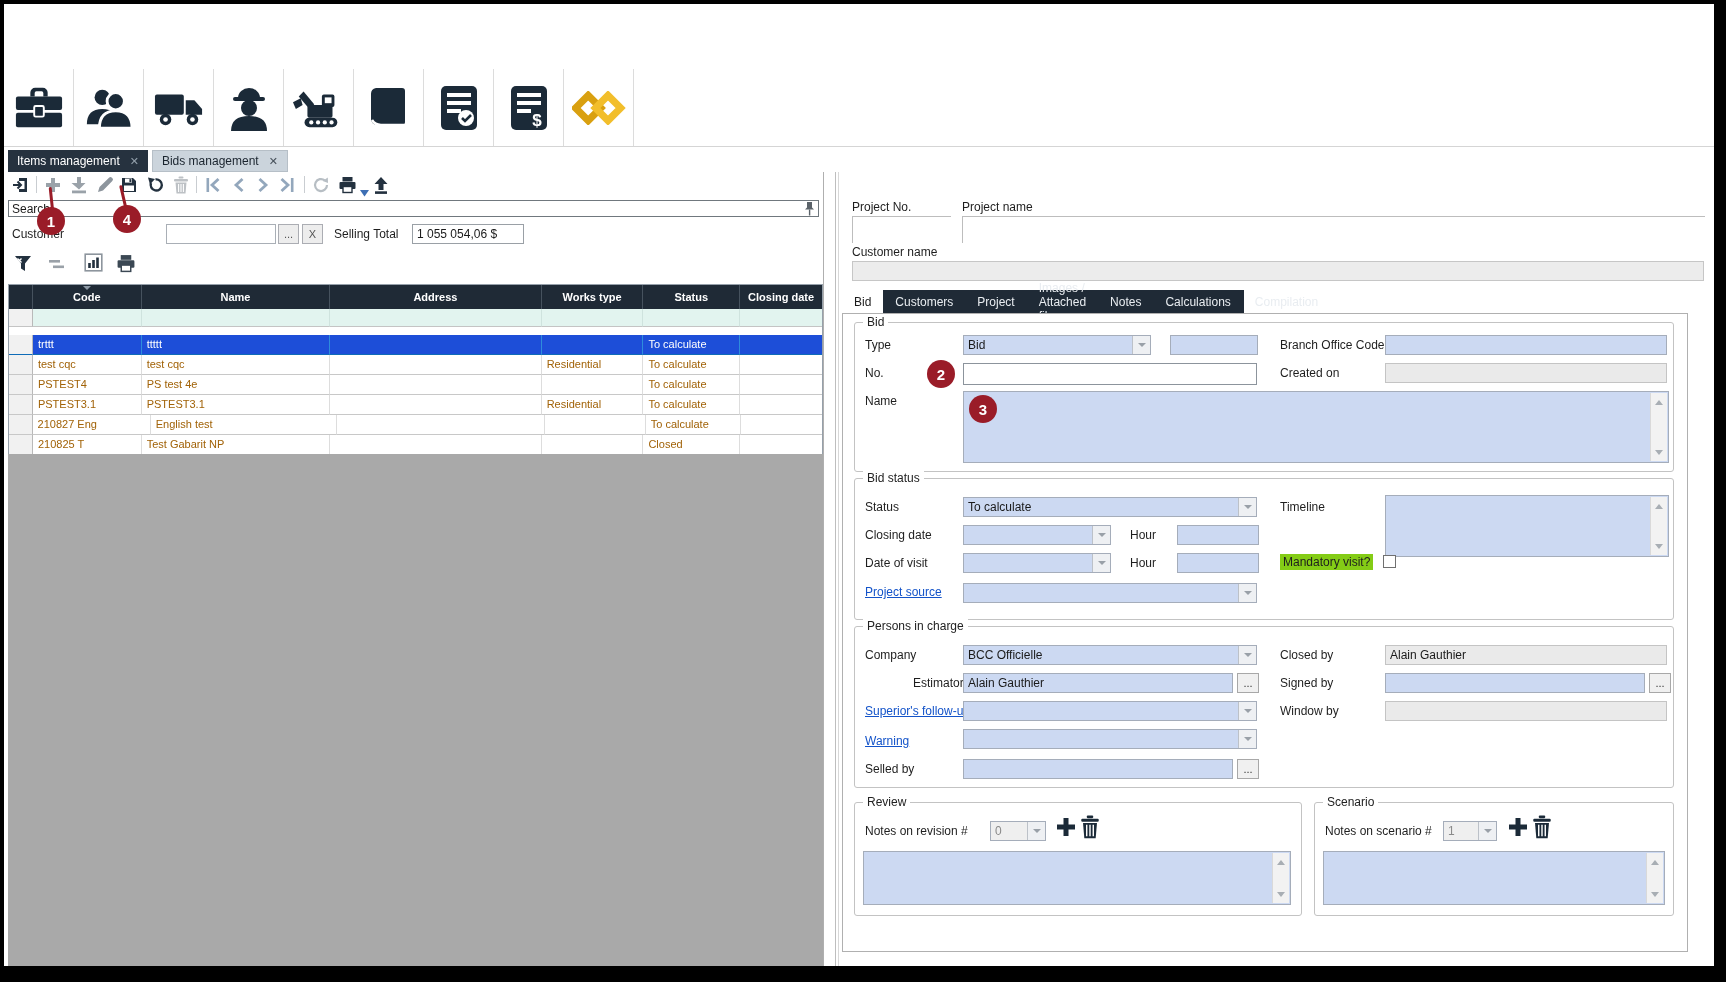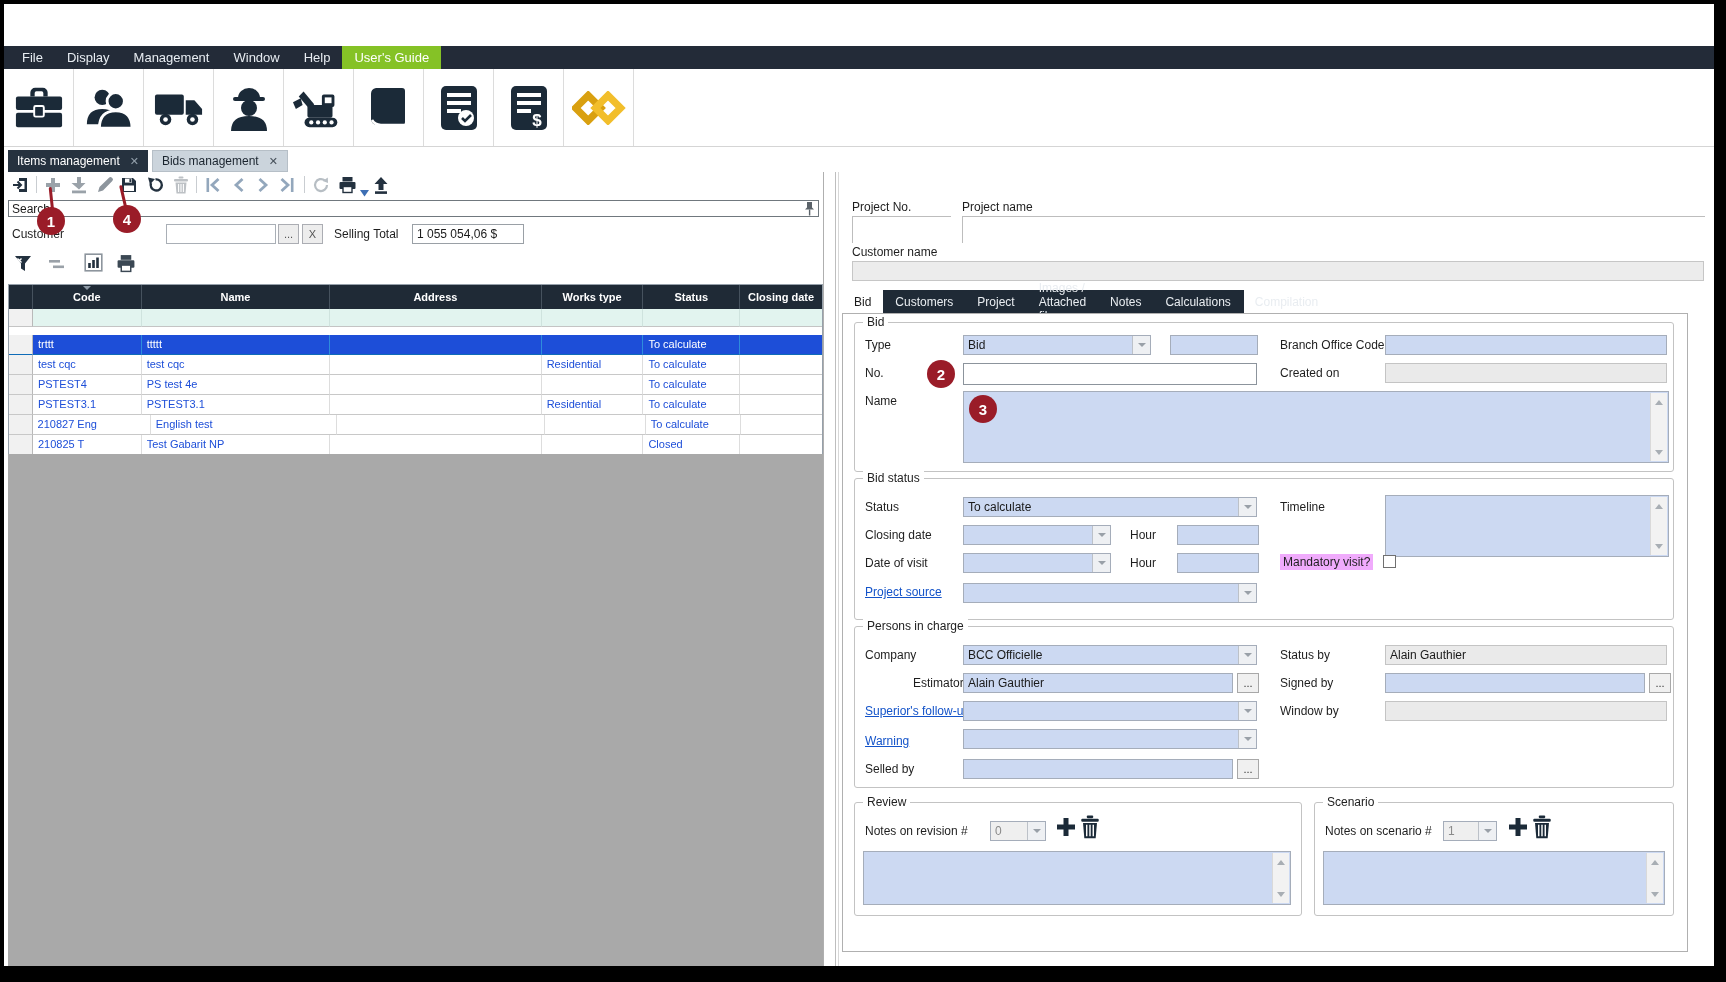--- a/index.html
+++ b/index.html
@@ -60,21 +60,21 @@
   .t-up{width:0;height:0;border:4px solid transparent;border-bottom:5px solid #A8AEB4;}
   .t-dn{width:0;height:0;border:4px solid transparent;border-top:5px solid #A8AEB4;}
 
   
   .grid{position:absolute;left:4px;top:280px;width:815px;border:1px solid #96A0AA;box-sizing:border-box;}
   .g-row{display:flex;}
   .g-cell{box-sizing:border-box;overflow:hidden;white-space:nowrap;font-size:11px;}
   .g-head .g-cell{background:#1F2A36;color:#fff;font-weight:bold;text-align:center;height:24px;line-height:24px;border-right:1px solid #46525E;position:relative;}
   .g-filter .g-cell{background:#E2F4EF;height:18px;border-right:1px solid #CFE3DE;border-bottom:1px solid #C4C4C4;}
   .g-gap{height:8px;background:#fff;}
-  .g-data .g-cell{background:#fff;color:#1d4ed8;height:20px;line-height:19px;padding:0 5px;border-right:1px solid #DDDDDD;border-bottom:1px solid #C8C8C8;}
+  .g-data .g-cell{background:#fff;color:#a16207;height:20px;line-height:19px;padding:0 5px;border-right:1px solid #DDDDDD;border-bottom:1px solid #C8C8C8;}
   .g-data .sel-cell, .g-filter .sel-cell, .g-head .sel-cell{width:24px;padding:0;}
   .g-data .sel-cell{background:#F1F1F1;border-right:1px solid #B9B9B9;}
   .g-filter .sel-cell{background:#F1F1F1;border-right:1px solid #B9B9B9;}
   .g-head .sel-cell{background:#1F2A36;}
   .g-data.selected .g-cell{background:#1d4ed8;color:#fff;border-right:1px solid #2E8DDB;border-bottom:1px solid #0F6CB8;}
   .g-data.selected .sel-cell{background:#F1F1F1;border-right:1px solid #B9B9B9;}
   .sort-tri{position:absolute;left:50%;top:1px;margin-left:-4px;width:0;height:0;border-left:4px solid transparent;border-right:4px solid transparent;border-top:4px solid #8D99A5;}
 
   .left-gray{position:absolute;left:4px;top:450px;width:815px;height:512px;background:#A9A9A9;}
   .leftpanel-edge{position:absolute;left:819px;top:168px;width:1px;height:794px;background:#AFAFAF;}
@@ -84,43 +84,35 @@
   
   .uline-box{position:absolute;border-top:1px solid #BDBDBD;border-left:1px solid #BDBDBD;background:#fff;}
   .det-tabs{position:absolute;left:838px;top:286px;width:402px;height:23px;background:#1F2A36;display:flex;}
   .det-tab{display:flex;align-items:center;padding:0 12px;font-size:12px;color:#E9EDF1;}
   .det-tab.active{background:#fff;color:#1A1A1A;}
   .content-box{position:absolute;left:838px;top:309px;width:846px;height:639px;border:1px solid #B0B0B0;background:#fff;box-sizing:border-box;}
   .fs{position:absolute;border:1px solid #C3C3C3;border-radius:3px;background:#fff;}
   .fs .lg{position:absolute;top:-8px;left:8px;background:#fff;padding:0 4px;font-size:12px;color:#222;}
   .lnk{color:#1353C9;text-decoration:underline;font-size:12px;}
   .chk{position:absolute;width:13px;height:13px;background:#fff;border:1px solid #707070;box-sizing:border-box;}
-  .hl-label{background:#f0abfc;padding:1px 3px;}
+  .hl-label{background:#84cc16;padding:1px 3px;}
   .dots{position:absolute;box-sizing:border-box;background:#F0F0F0;border:1px solid #A8A8A8;color:#333;font-size:11px;text-align:center;line-height:16px;}
   .mini-ic{position:absolute;}
 
   
   .co{position:absolute;width:28px;height:28px;border-radius:50%;background:#9A1C28;color:#fff;font-size:15px;font-weight:bold;display:flex;align-items:center;justify-content:center;z-index:60;}
   .co-tail{position:absolute;width:3px;background:#9A1C28;border-radius:2px;z-index:59;}
 </style>
 </head>
 <body>
 
 <div class="frame">
 <div class="app">
 
 
-  <div class="menubar">
-    <div class="menu-item">File</div>
-    <div class="menu-item">Display</div>
-    <div class="menu-item">Management</div>
-    <div class="menu-item">Window</div>
-    <div class="menu-item">Help</div>
-    <div class="menu-guide">User's Guide</div>
-  </div>
 
   <div class="main-toolbar">
     <div class="tb-cell">
       <svg width="50" height="46" viewBox="0 0 52 46" fill="#1B2A38">
         <path d="M17 11 v-4 a5 5 0 0 1 5 -5 h8 a5 5 0 0 1 5 5 v4 h-4.5 v-3.5 a1.8 1.8 0 0 0 -1.8 -1.8 h-5.4 a1.8 1.8 0 0 0 -1.8 1.8 V11 z"></path>
         <rect x="2" y="11" width="48" height="14" rx="2"></rect>
         <rect x="2" y="28" width="48" height="15" rx="2"></rect>
         <rect x="21" y="21" width="10" height="11" rx="1.5" stroke="#fff" stroke-width="2"></rect>
       </svg>
     </div>
@@ -528,21 +520,21 @@
 
   <div class="fs" style="left:850px;top:622px;width:818px;height:160px;">
     <span class="lg">Persons in charge</span>
     <div class="lbl" style="left:10px;top:21px;">Company</div>
     <div class="combo" style="left:108px;top:18px;width:294px;height:20px;">
       <div class="val">BCC Officielle</div>
           <div class="arr">
             <span class="tri-dn"></span>
           </div>
     </div>
-    <div class="lbl" style="left:425px;top:21px;">Status by</div>
+    <div class="lbl" style="left:425px;top:21px;">Closed by</div>
     <div class="field f-gray f-val" style="left:530px;top:18px;width:282px;height:20px;">Alain Gauthier</div>
     <div class="lbl" style="left:10px;top:49px;margin-left:48px;">Estimator</div>
     <div class="field f-blue f-val" style="left:108px;top:46px;width:270px;height:20px;">Alain Gauthier</div>
     <div class="dots" style="left:382px;top:46px;width:22px;height:20px;line-height:18px;">...</div>
     <div class="lbl" style="left:425px;top:49px;">Signed by</div>
     <div class="field f-blue" style="left:530px;top:46px;width:260px;height:20px;"></div>
     <div class="dots" style="left:794px;top:46px;width:22px;height:20px;line-height:18px;">...</div>
     <a class="lnk abs" style="left:10px;top:77px;" href="#">Superior's follow-up</a>
     <div class="combo" style="left:108px;top:74px;width:294px;height:20px;">
       <div class="val"></div>

